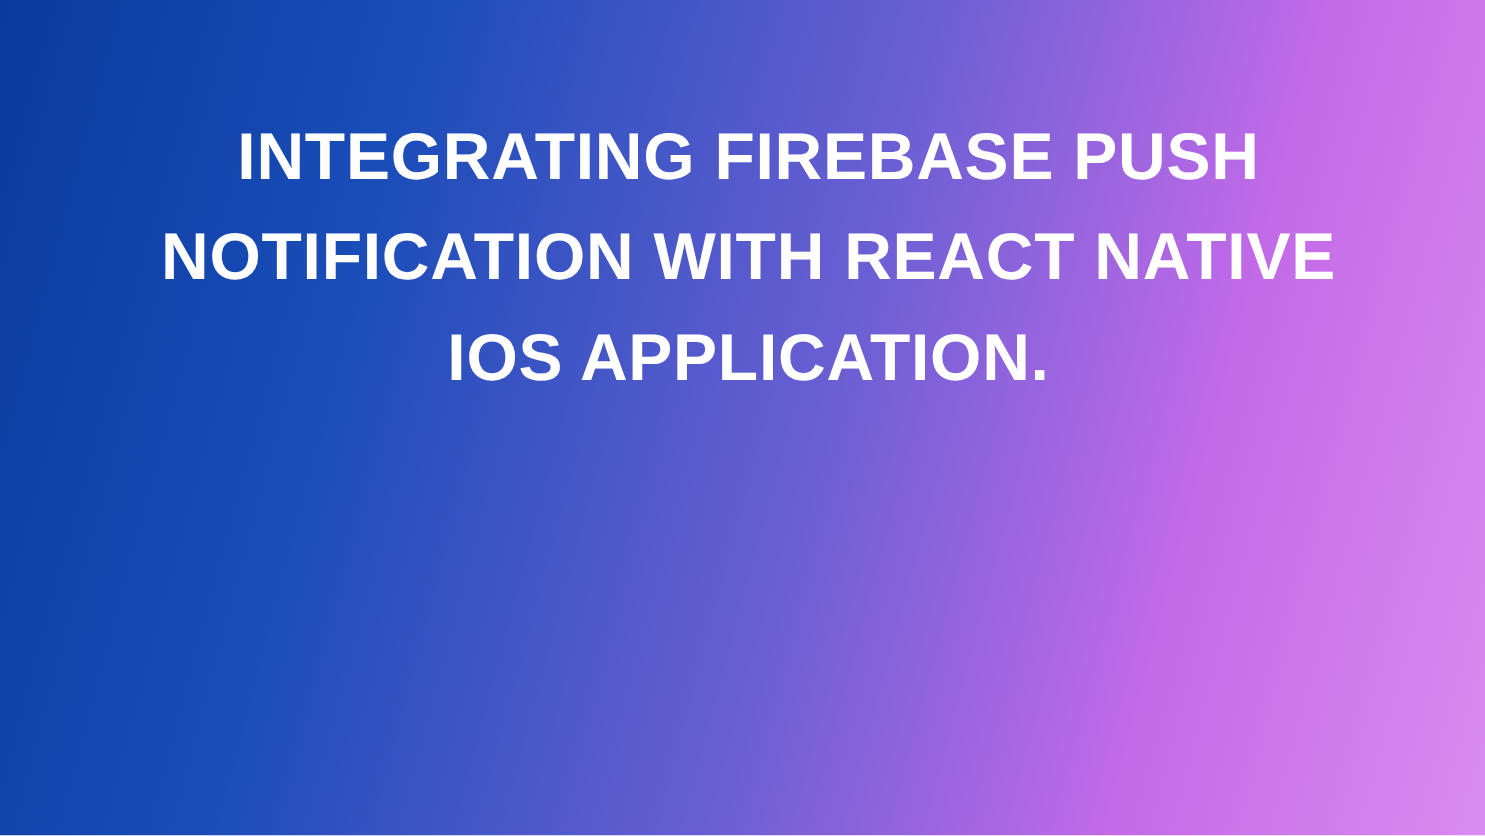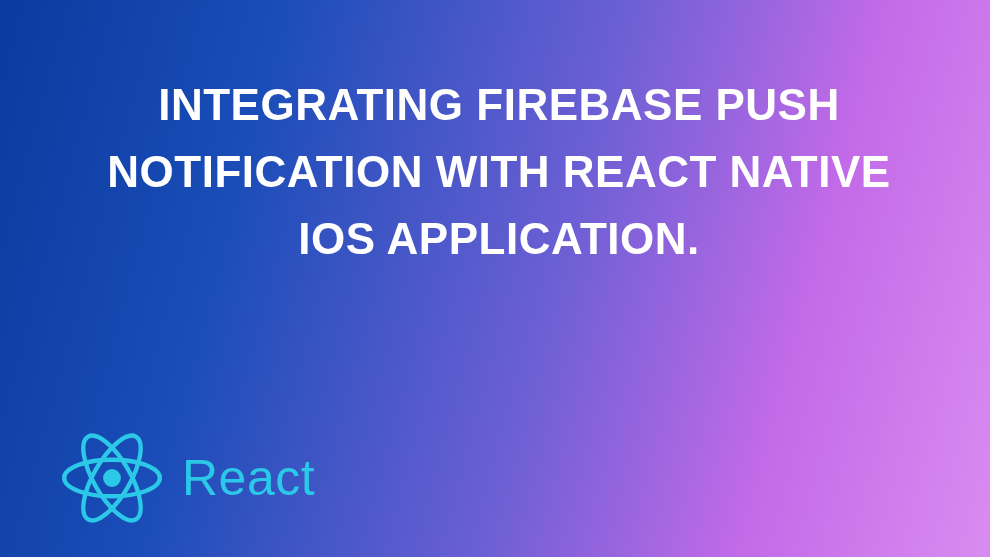--- a/index.html
+++ b/index.html
@@ -51,26 +51,13 @@
     font-weight: 400;
     letter-spacing: 0.5px;
   }
 </style>
 </head>
 <body>
 
 <div class="banner">
   <div class="title">INTEGRATING FIREBASE PUSH NOTIFICATION WITH REACT NATIVE IOS APPLICATION.</div>
 
-  <div class="react-logo-wrap">
-    <div class="react-logo">
-      <svg viewBox="-11.5 -10.23 23 20.46" xmlns="http://www.w3.org/2000/svg" width="100" height="90">
-        <circle cx="0" cy="0" r="2.05" fill="#2bc8e8"></circle>
-        <g stroke="#2bc8e8" stroke-width="1" fill="none">
-          <ellipse rx="11" ry="4.2"></ellipse>
-          <ellipse rx="11" ry="4.2" transform="rotate(60)"></ellipse>
-          <ellipse rx="11" ry="4.2" transform="rotate(120)"></ellipse>
-        </g>
-      </svg>
-    </div>
-    <div class="react-label">React</div>
-  </div>
 </div>
 
 </body></html>

